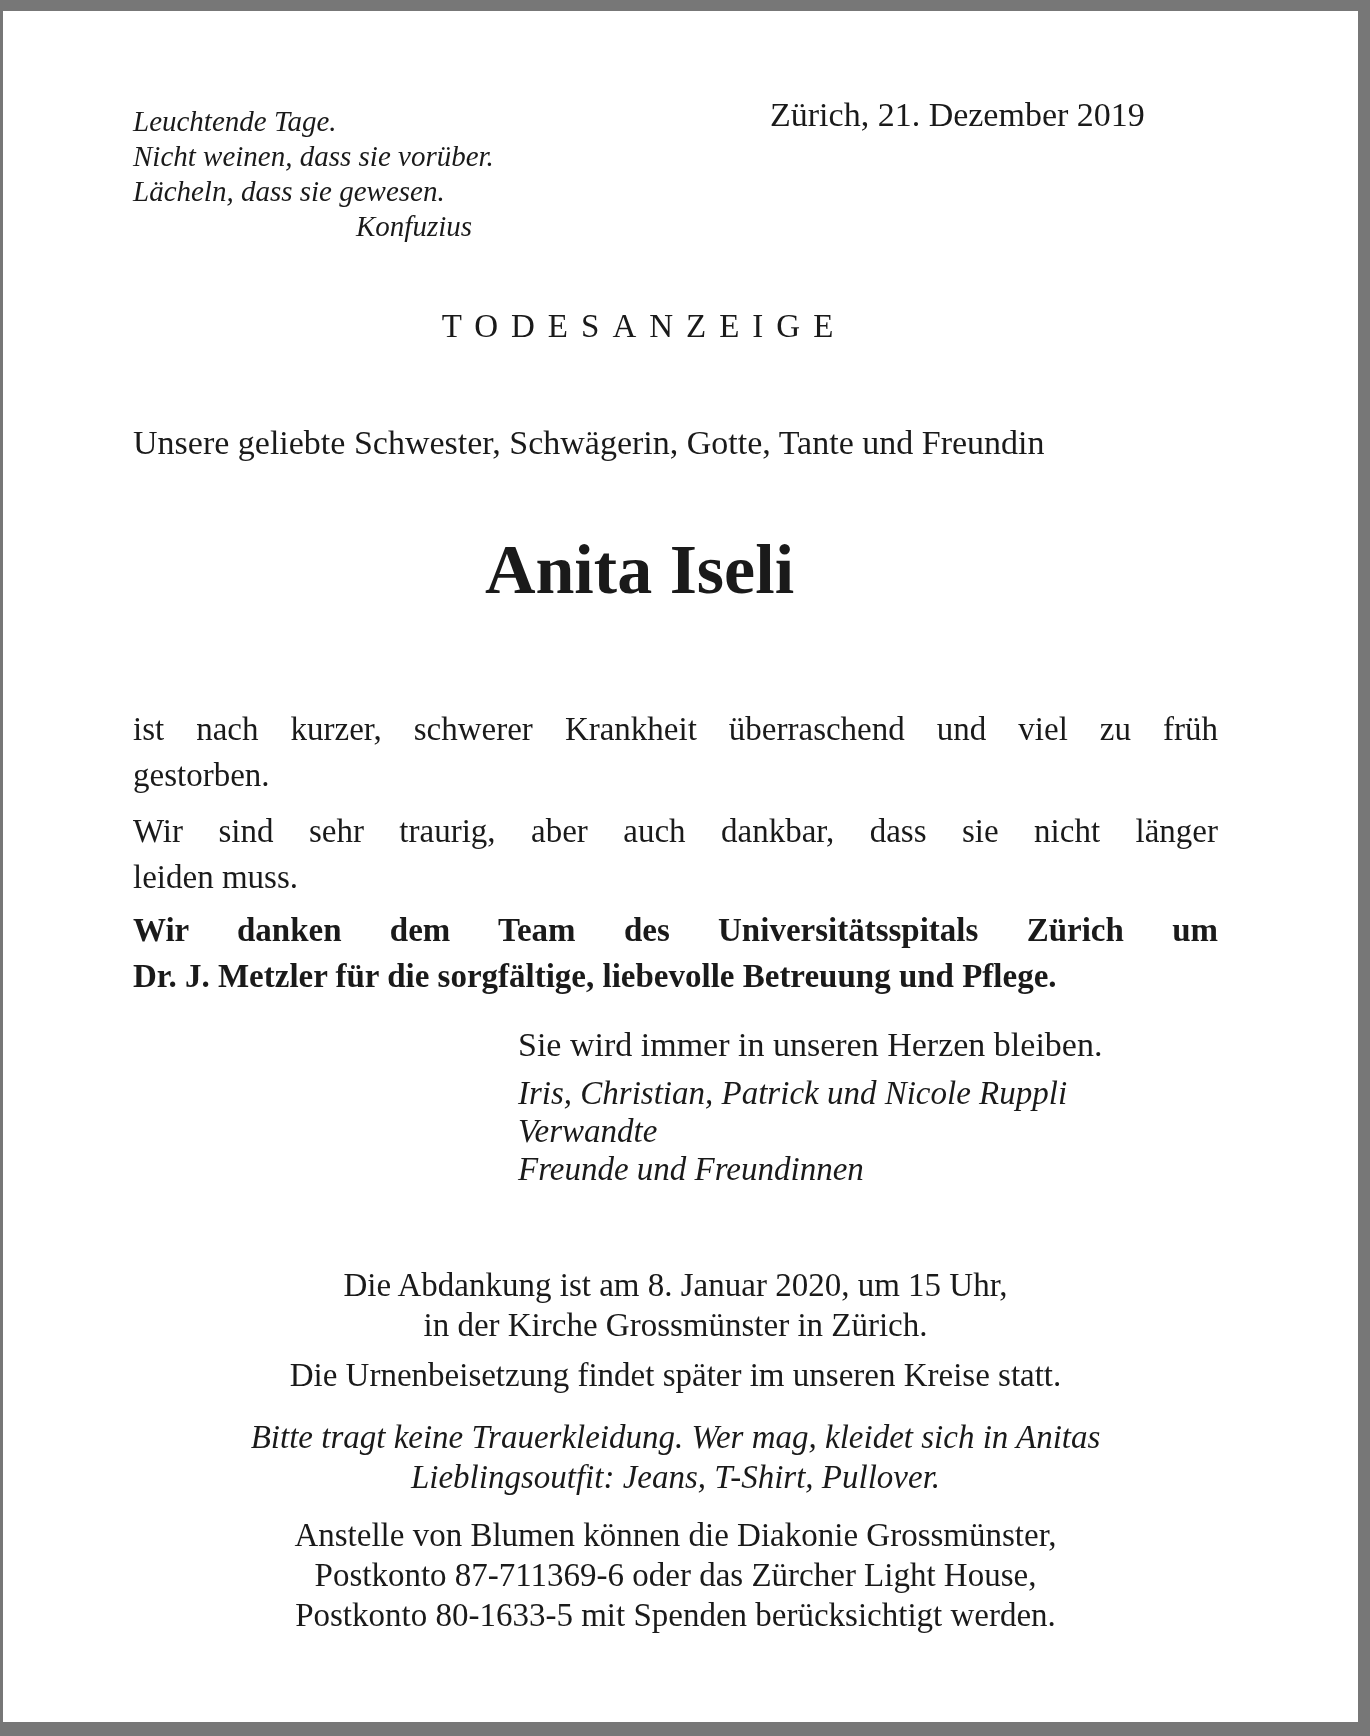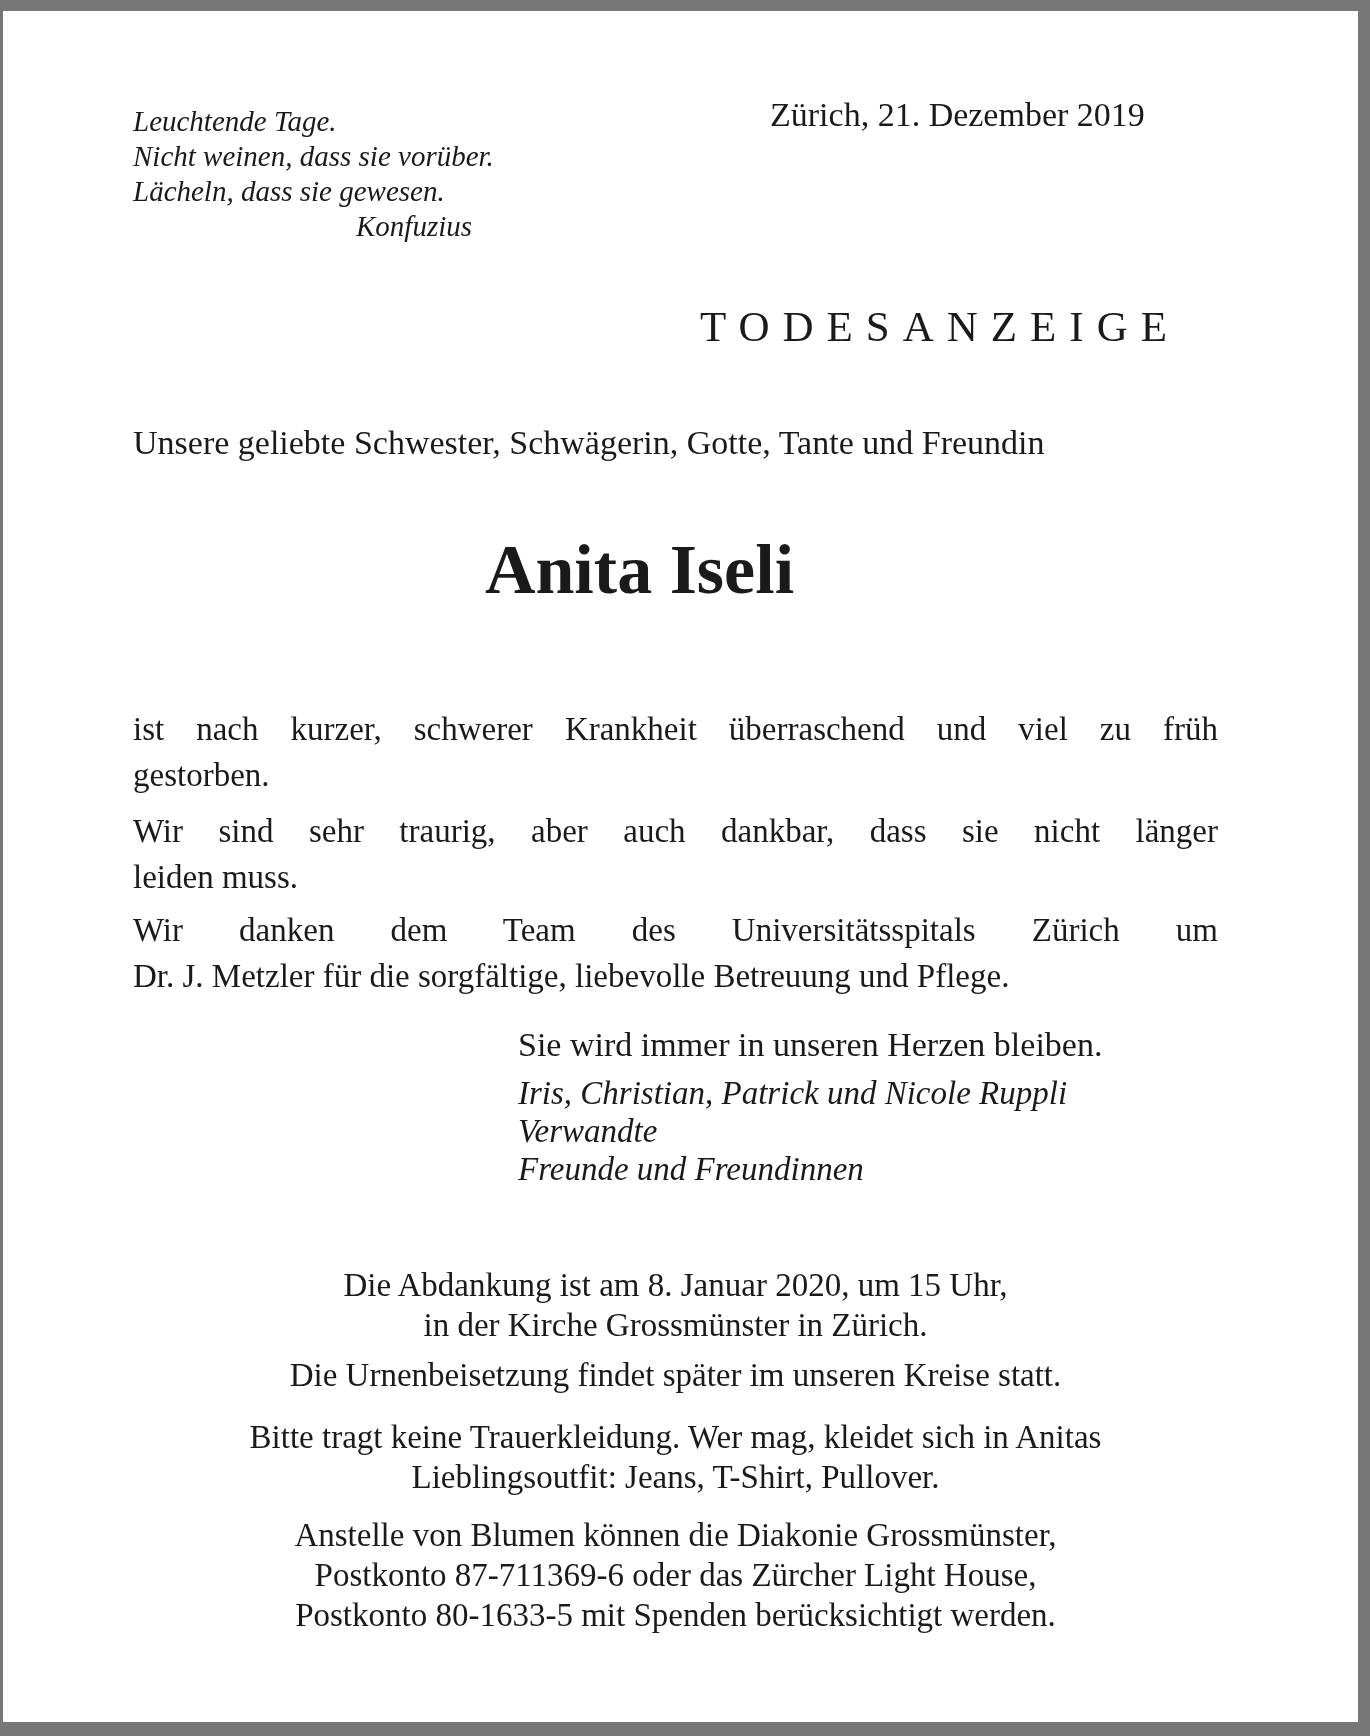--- a/index.html
+++ b/index.html
@@ -48,26 +48,26 @@
     font-size: 34px;
     line-height: 40px;
     white-space: nowrap;
   }
   
   .notice-heading {
     position: absolute;
     left: 130px;
     width: 1085px;
     top: 293px;
-    font-size: 43px;
+    font-size: 33px;
     line-height: 45px;
     letter-spacing: 13px;
     padding-left: 13px;
     box-sizing: border-box;
-    text-align: right;
+    text-align: center;
     transform: translateX(-38px);
   }
   .intro {
     position: absolute;
     left: 130px;
     width: 1085px;
     top: 410px;
     font-size: 34px;
     line-height: 44px;
     white-space: nowrap;
@@ -96,21 +96,21 @@
     display: block;
     text-align: justify;
     text-align-last: justify;
   }
   .para .lline {
     display: block;
     text-align: left;
   }
   .para-1 { top: 662px; }
   .para-2 { top: 764px; }
-  .para-3 { top: 863px; }
+  .para-3 { top: 863px; font-weight: bold; }
   
   .remembrance {
     position: absolute;
     left: 515px;
     top: 1011px;
     font-size: 34px;
     line-height: 46px;
     white-space: nowrap;
   }
   .mourners {
@@ -123,21 +123,21 @@
   .cblock {
     position: absolute;
     left: 130px;
     width: 1085px;
     text-align: center;
     font-size: 33px;
     line-height: 40px;
   }
   .service   { top: 1244px; margin-top: 10px; }
   .burial    { top: 1344px; }
-  .dresscode { top: 1406px; }
+  .dresscode { top: 1406px; font-style: italic; }
   .donation  { top: 1504px; }
 </style>
 </head>
 <body>
 
 <div class="frame">
   <div class="sheet">
 
     <div class="epigraph">
       <div>Leuchtende Tage.</div>

